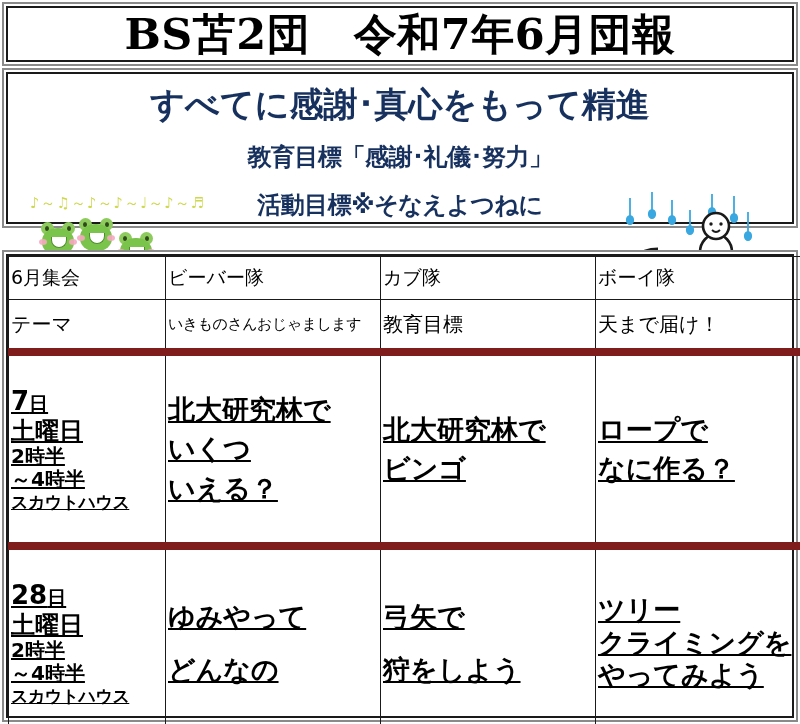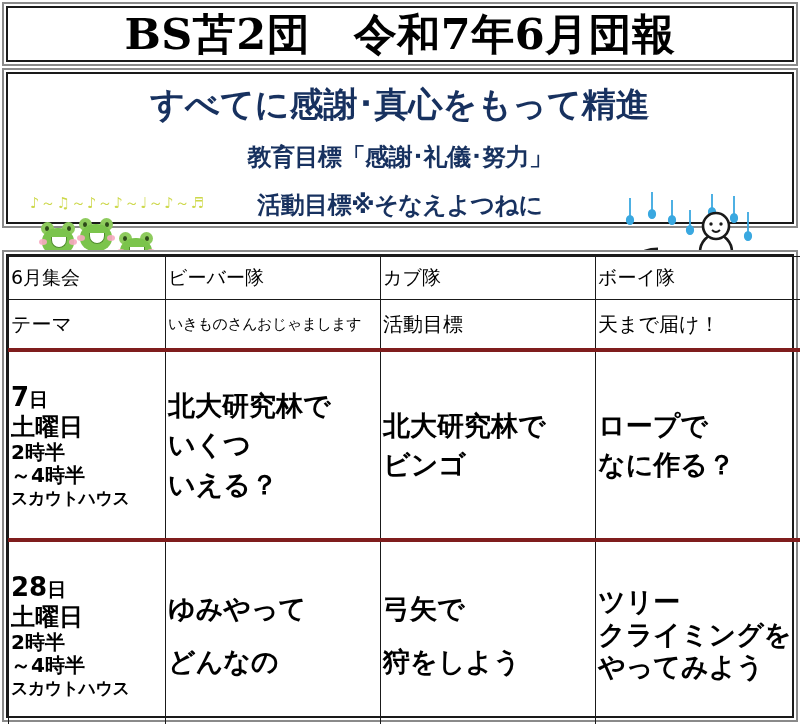--- a/index.html
+++ b/index.html
@@ -204,22 +204,23 @@
   td.c0 { width: 152px; }
   td.c1 { width: 210px; }
   td.c2 { width: 210px; }
   td.c3 { width: 218px; }
 
   tr.hdr td { height: 42px; font-size: 19px; font-weight: 400; }
   tr.theme td { height: 48px; font-size: 20px; font-weight: 400; }
   tr.theme td.sm { font-size: 15px; letter-spacing: -0.5px; }
 
   tr.row-data td {
-    border-top: 4px solid #7f1d1d;
+    border-top: 8px solid #7f1d1d;
     height: 186px;
+    text-decoration: underline;
   }
   tr.row-data td.date-cell { font-size: 17px; line-height: 1.18; }
   tr.row-data td.act-cell { font-size: 27px; font-weight: 700; line-height: 1.45; }
   tr.row-data td.act-cell.tight { line-height: 1.2; }
 
   .d-day { font-size: 26px; font-weight: 700; }
   .d-day .unit { font-size: 19px; font-weight: 700; }
   .d-dow { font-size: 24px; font-weight: 700; }
   .d-time { font-size: 20px; font-weight: 700; }
   .d-place { font-size: 17px; font-weight: 700; letter-spacing: -0.5px; }
@@ -339,21 +340,21 @@
           <tr class="hdr">
             <td class="c0">6月集会</td>
             <td class="c1">ビーバー隊</td>
             <td class="c2">カブ隊</td>
             <td class="c3">ボーイ隊</td>
           </tr>
 
           <tr class="theme">
             <td class="c0">テーマ</td>
             <td class="c1 sm">いきものさんおじゃまします</td>
-            <td class="c2">活動目標</td>
+            <td class="c2">教育目標</td>
             <td class="c3">天まで届け！</td>
           </tr>
 
           <tr class="row-data">
             <td class="c0 date-cell">
               <div class="d-day"><span>7</span><span class="unit">日</span></div>
               <div class="d-dow">土曜日</div>
               <div class="d-time">2時半</div>
               <div class="d-time">～4時半</div>
               <div class="d-place">スカウトハウス</div>

